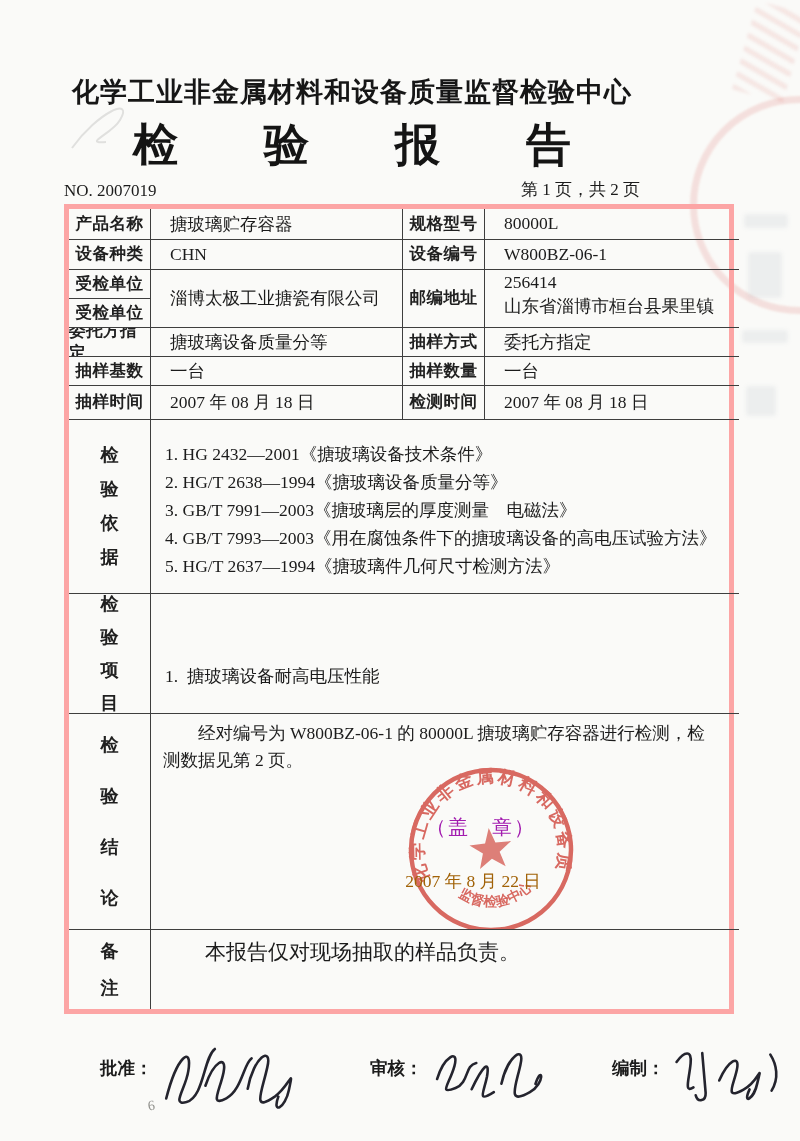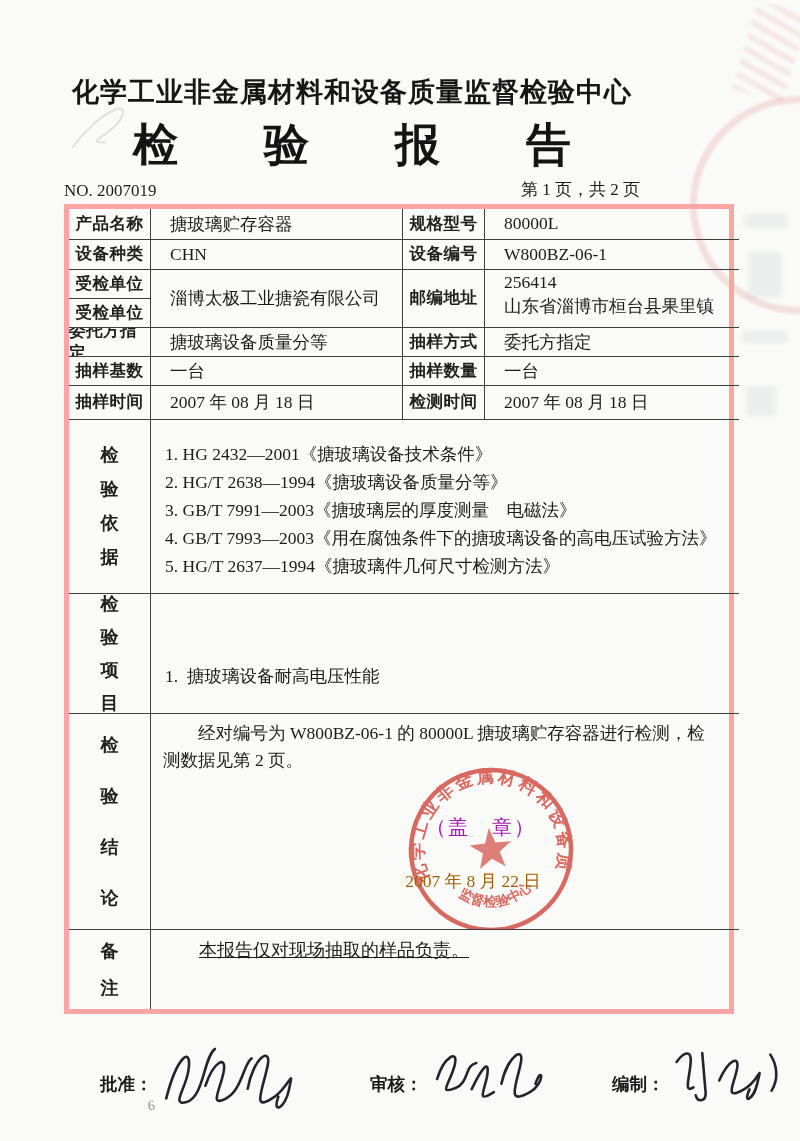--- a/index.html
+++ b/index.html
@@ -72,26 +72,26 @@
   }
   .seal-wrap{position:absolute;left:252px;top:48px;width:176px;height:176px;transform:rotate(-6deg);opacity:.8;}
   .seal-note{
     position:absolute;left:0;right:0;top:100px;text-align:center;
     transform:translateX(36px);font-size:20px;letter-spacing:2px;color:#a21caf;
   }
   .seal-date{
     position:absolute;left:0;right:0;top:155px;text-align:center;
     transform:translateX(28px);font-size:17.5px;color:#a16207;
   }
-  .remarks-text{margin:8px 20px 0 12px;text-indent:2em;font-size:18px;text-decoration:underline;}
+  .remarks-text{margin:8px 20px 0 12px;text-indent:2em;font-size:21px;}
 
   
   .sig-row{position:relative;height:86px;margin-top:22px;}
   .sig-group{position:absolute;display:flex;align-items:flex-start;font-size:17.5px;font-weight:bold;}
-  .sig-group .sig-label{margin-top:36px;white-space:nowrap;text-align:right;}
+  .sig-group .sig-label{margin-top:20px;white-space:nowrap;text-align:right;}
   .sig-svg{margin-left:2px;}
   .sig-1{left:36px;top:0;}
   .sig-2{left:306px;top:0;}
   .sig-3{left:548px;top:0;}
 
   .pencil-mark{position:absolute;left:148px;top:1098px;font-size:14px;color:#90908c;transform:rotate(-8deg);}
 
   
   .bleed-ring{
     position:absolute;left:690px;top:96px;width:204px;height:204px;border-radius:50%;

